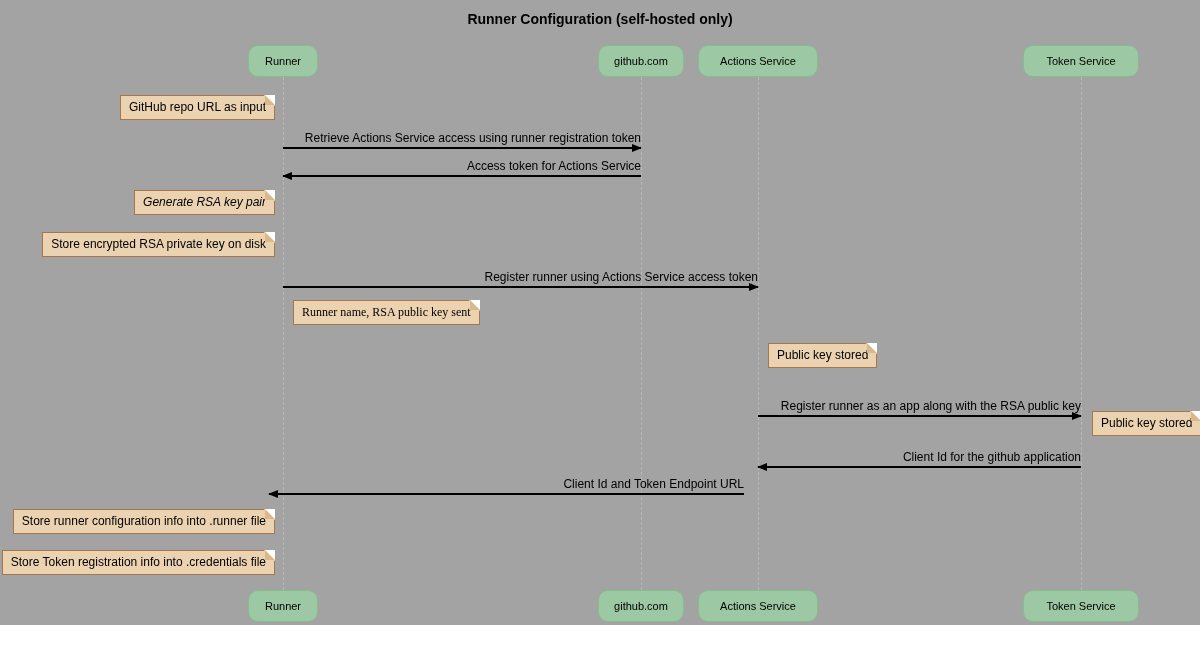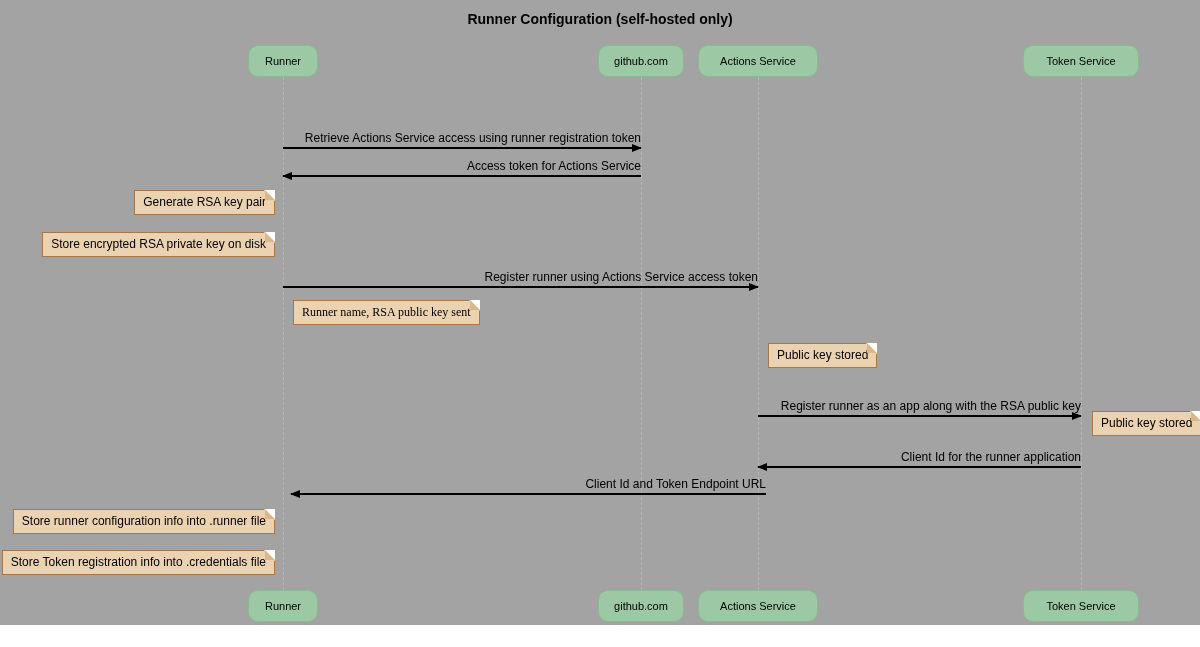--- a/index.html
+++ b/index.html
@@ -110,30 +110,31 @@
     <div class="msg-label">Register runner using Actions Service access token</div>
     <div class="msg-line dir-right"></div>
   </div>
 
   <div class="message" style="left:758px;top:400px;width:323px;">
     <div class="msg-label">Register runner as an app along with the RSA public key</div>
     <div class="msg-line dir-right"></div>
   </div>
 
   <div class="message" style="left:758px;top:451px;width:323px;">
-    <div class="msg-label">Client Id for the runner application</div>
+    <div class="msg-label">Client Id for the github application</div>
     <div class="msg-line dir-left"></div>
   </div>
 
-  <div class="message" style="left:291px;top:478px;width:475px;">
+  <div class="message" style="left:269px;top:478px;width:475px;">
     <div class="msg-label">Client Id and Token Endpoint URL</div>
     <div class="msg-line dir-left"></div>
   </div>
 
-  <div class="note" style="right:925px;top:190px;">Generate RSA key pair</div>
+  <div class="note" style="right:925px;top:95px;">GitHub repo URL as input</div>
+  <div class="note" style="right:925px;top:190px;font-style:italic;">Generate RSA key pair</div>
   <div class="note" style="right:925px;top:232px;">Store encrypted RSA private key on disk</div>
   <div class="note" style="left:293px;top:300px;font-family:Liberation Serif, serif;">Runner name, RSA public key sent</div>
   <div class="note" style="left:768px;top:343px;">Public key stored</div>
   <div class="note" style="left:1092px;top:411px;">Public key stored</div>
   <div class="note" style="right:925px;top:509px;">Store runner configuration info into .runner file</div>
   <div class="note" style="right:925px;top:550px;">Store Token registration info into .credentials file</div>
 
 </div>
 
 </body></html>

